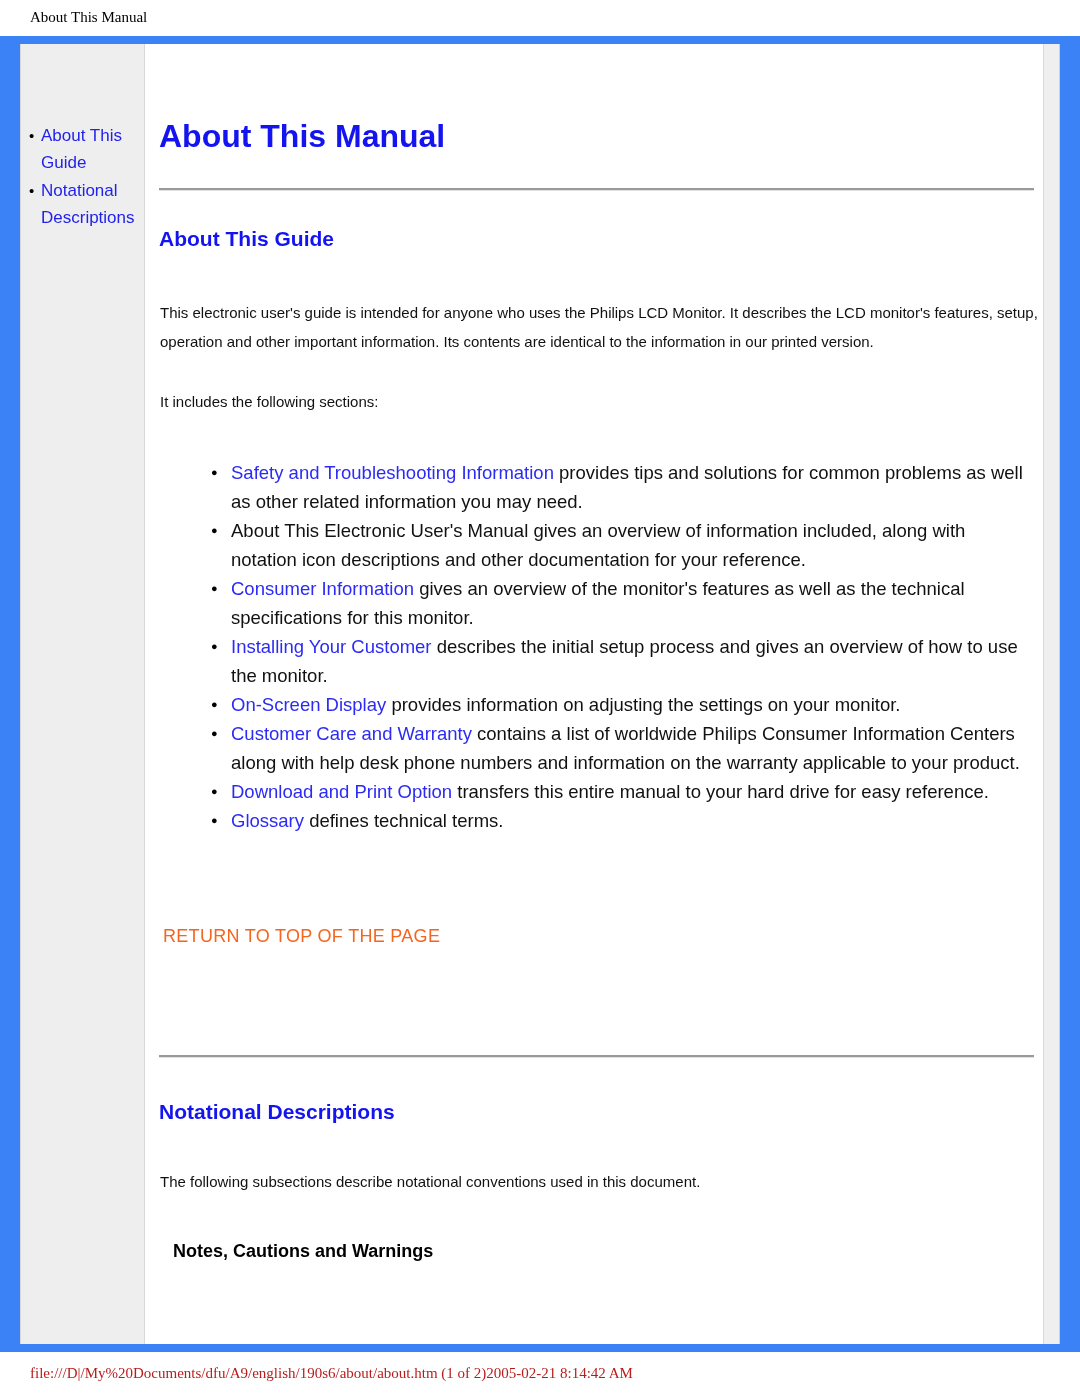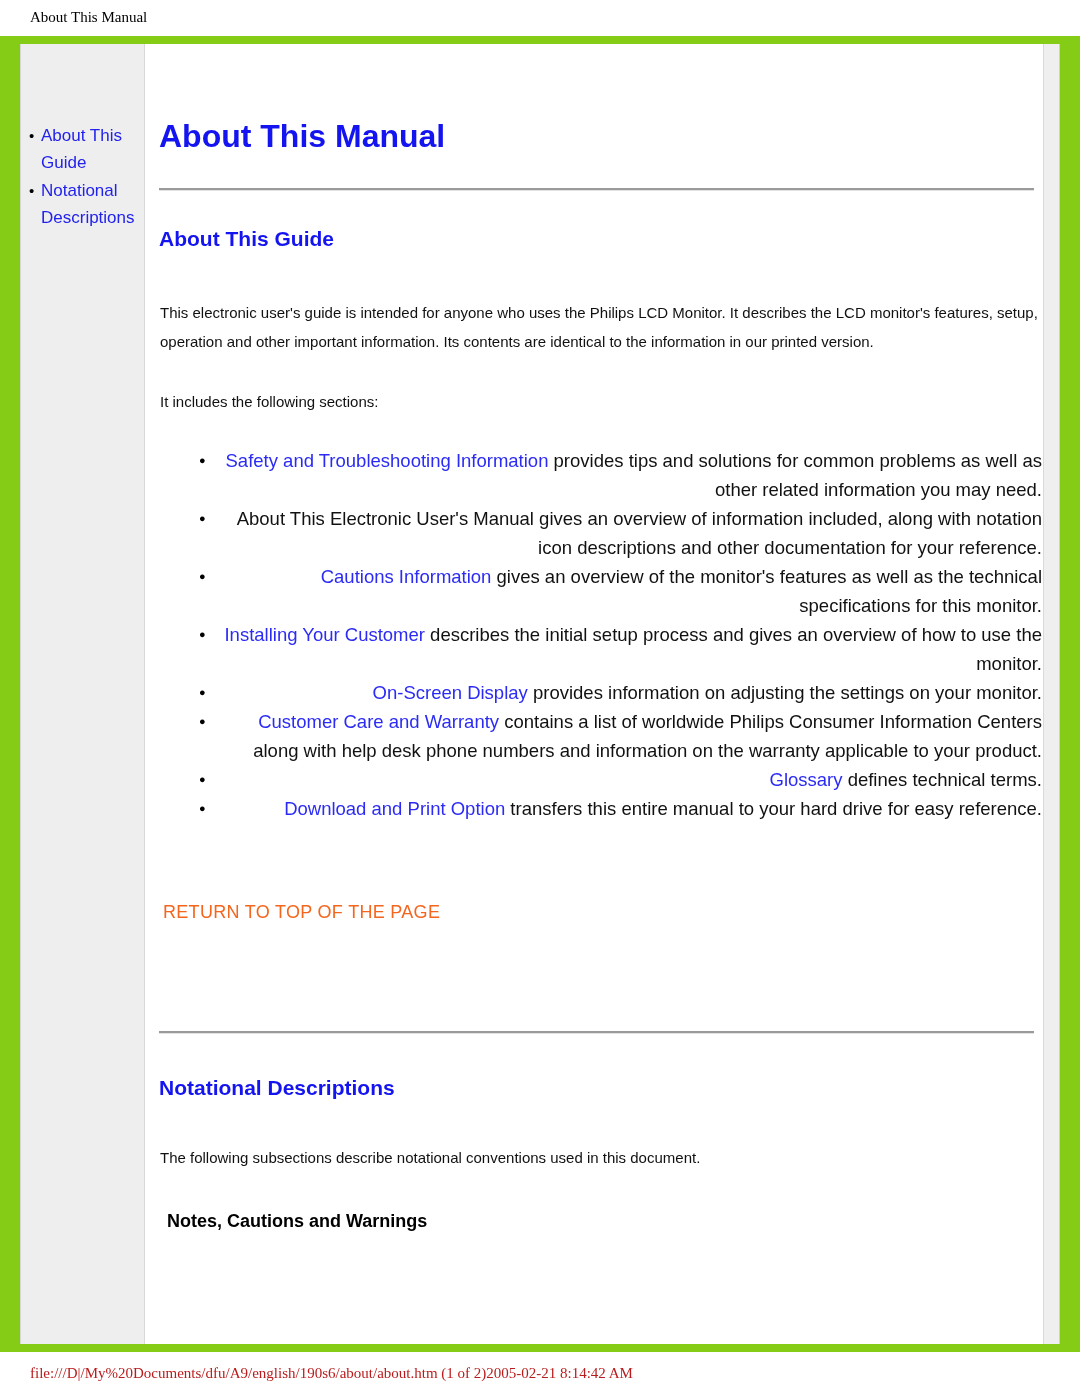--- a/index.html
+++ b/index.html
@@ -37,21 +37,21 @@
     white-space: nowrap;
   }
 
   
   .page-frame {
     position: absolute;
     left: 0;
     top: 36px;
     width: 1080px;
     height: 1316px;
-    background: #84cc16;
+    background: #3b82f6;
     box-sizing: border-box;
     padding: 8px 20px 8px 20px;
   }
   .page-inner {
     position: relative;
     width: 1040px;
     height: 1300px;
     background: #ffffff;
     display: flex;
     box-sizing: border-box;
@@ -127,40 +127,39 @@
     height: 0;
   }
   h2.section {
     margin: 0 0 0 0;
     font-size: 21px;
     font-weight: bold;
     color: #1414f0;
     line-height: 28px;
   }
   h3.subsection {
-    margin: 8px;
+    margin: 14px;
     font-size: 18px;
     font-weight: bold;
     color: #000000;
     line-height: 26px;
   }
   p.body {
     margin: 1px;
     font-size: 15px;
     line-height: 29px;
     color: #111111;
   }
   .gap-md { height: 29px; }
   .gap-lg { height: 44px; }
 
   ul.feature-list {
-    margin: 0;
+    margin: 12px;
     padding-left: 58px;
     list-style: none;
-    text-align: right;
   }
   ul.feature-list li {
     position: relative;
     font-size: 18.5px;
     line-height: 29px;
     color: #111111;
     margin-bottom: 0;
     padding-left: 2px;
   }
   ul.feature-list li::before {
@@ -225,26 +224,26 @@
 
       <div class="gap-md"></div>
 
       <p class="body">It includes the following sections:</p>
 
       <div class="gap-md"></div>
 
       <ul class="feature-list">
         <li><a href="#">Safety and Troubleshooting Information</a><span> provides tips and solutions for common problems as well as other related information you may need.</span></li>
         <li><span>About This Electronic User's Manual gives an overview of information included, along with notation icon descriptions and other documentation for your reference.</span></li>
-        <li><a href="#">Cautions Information</a><span> gives an overview of the monitor's features as well as the technical specifications for this monitor.</span></li>
+        <li><a href="#">Consumer Information</a><span> gives an overview of the monitor's features as well as the technical specifications for this monitor.</span></li>
         <li><a href="#">Installing Your Customer</a><span> describes the initial setup process and gives an overview of how to use the monitor.</span></li>
         <li><a href="#">On-Screen Display</a><span> provides information on adjusting the settings on your monitor.</span></li>
         <li><a href="#">Customer Care and Warranty</a><span> contains a list of worldwide Philips Consumer Information Centers along with help desk phone numbers and information on the warranty applicable to your product.</span></li>
+        <li><a href="#">Download and Print Option</a><span> transfers this entire manual to your hard drive for easy reference.</span></li>
         <li><a href="#">Glossary</a><span> defines technical terms.</span></li>
-        <li><a href="#">Download and Print Option</a><span> transfers this entire manual to your hard drive for easy reference.</span></li>
       </ul>
 
       <div style="height:79px"></div>
 
       <p class="return-top">
         <a href="#">RETURN TO TOP OF THE PAGE</a>
       </p>
 
       <div style="height:76px"></div>
 

